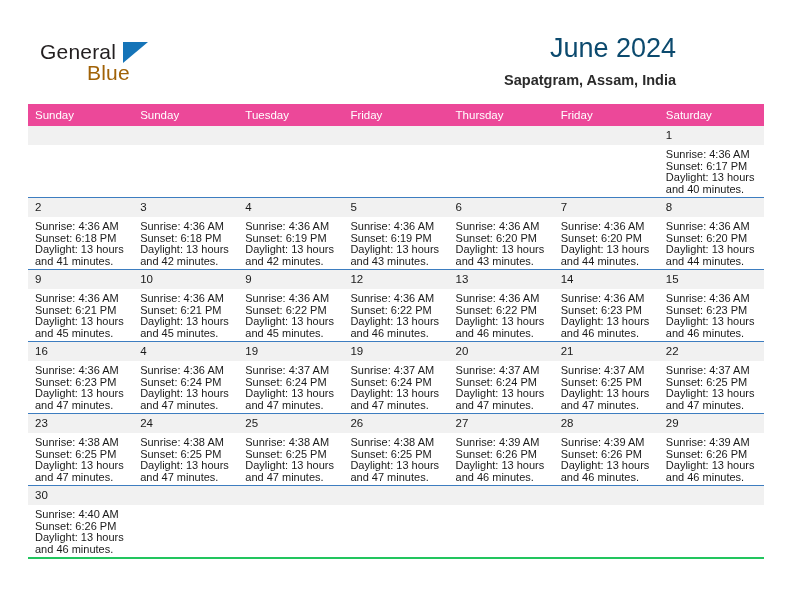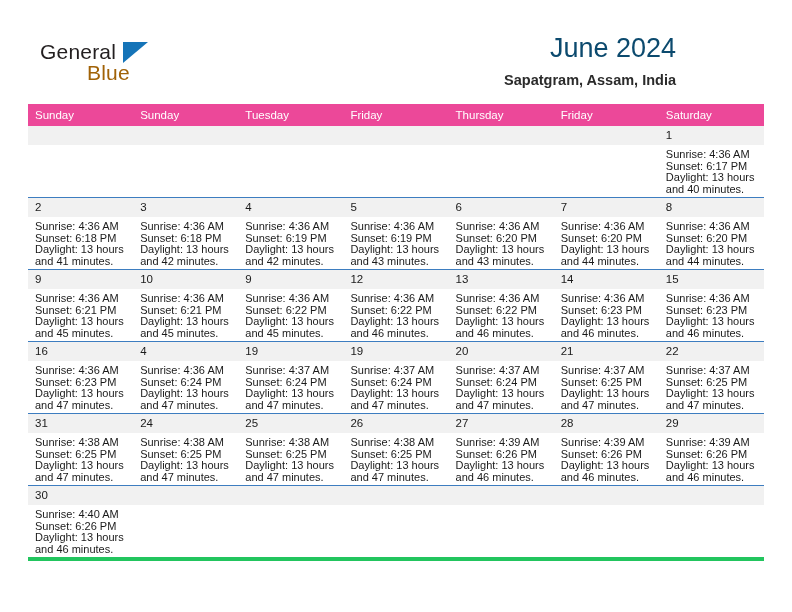--- a/index.html
+++ b/index.html
@@ -104,21 +104,21 @@
     border: none;
   }
   .calendar td {
     vertical-align: top;
     padding: 0;
     border: none;
     border-bottom: 1px solid #3d7dc0;
     height: 71px;
   }
   .calendar tr.week-last td {
-    border-bottom: 4px solid #22c55e;
+    border-bottom: 2px solid #22c55e;
   }
   .daynum {
     background: #f1f1f1;
     font-size: 11.5px;
     color: #1a1a1a;
     padding: 3px 0 3px 7px;
     height: 13px;
     line-height: 13px;
   }
   .details {
@@ -424,21 +424,21 @@
             <div>Sunrise: 4:37 AM</div>
             <div>Sunset: 6:25 PM</div>
             <div>Daylight: 13 hours</div>
             <div>and 47 minutes.</div>
           </div>
         </td>
       </tr>
 
       <tr>
         <td>
-          <div class="daynum">31</div>
+          <div class="daynum">23</div>
           <div class="details">
             <div>Sunrise: 4:38 AM</div>
             <div>Sunset: 6:25 PM</div>
             <div>Daylight: 13 hours</div>
             <div>and 47 minutes.</div>
           </div>
         </td>
         <td>
           <div class="daynum">24</div>
           <div class="details">

